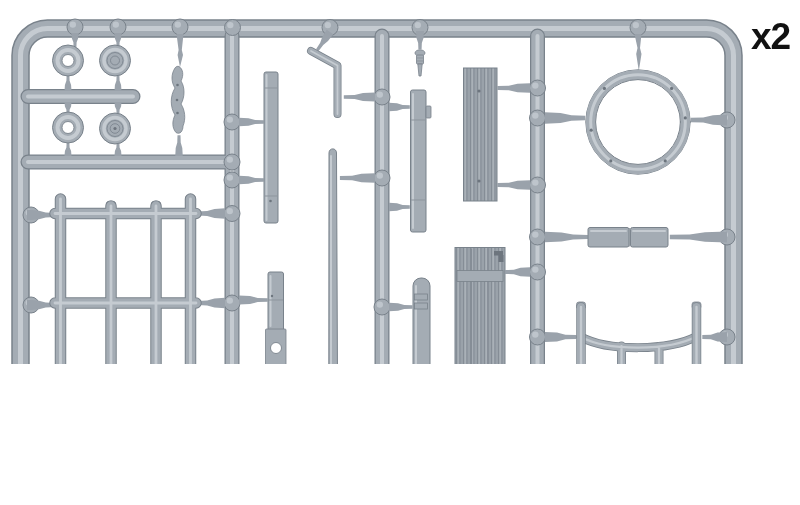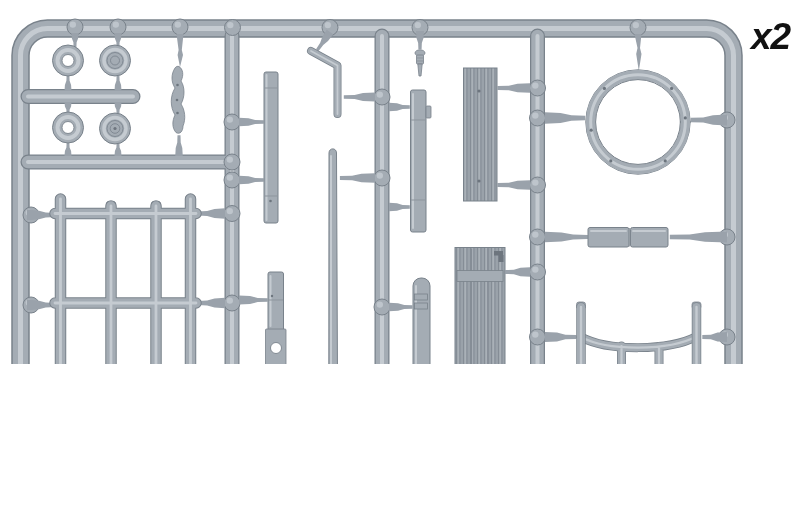--- a/index.html
+++ b/index.html
@@ -1,17 +1,17 @@
 <!DOCTYPE html>
 <html style="--background: #ffffff; --plastic-base: #a4acb4; --plastic-light: #cdd3d8; --plastic-edge: #79828b; --plastic-shadow: #8d959d; --gate-fill: #9aa2ab; --wood-base: #9aa2aa; --wood-grain: #858d96; --metal-dark: #6d757e; --label-text: #111111;"><head>
 <meta charset="utf-8">
 <style>
   html,body{margin:0;padding:0;background:#fff;}
   #stage{position:relative;width:800px;height:364px;background:var(--background,#fff);overflow:hidden;
-         font-family:"Liberation Sans", sans-serif;font-style:italic;}
+         font-family:"Liberation Sans", sans-serif;}
   svg{display:block}
   
   .sk-edge{fill:none;stroke:var(--plastic-edge);stroke-linecap:round;stroke-linejoin:round}
   .sk-core{fill:none;stroke:var(--plastic-base);stroke-linecap:round;stroke-linejoin:round}
   .sk-hi{fill:none;stroke:var(--plastic-light);stroke-linecap:round;stroke-linejoin:round;opacity:.8}
   .part{fill:var(--plastic-base);stroke:var(--plastic-edge);stroke-width:1}
   .part-thin{fill:var(--plastic-base);stroke:var(--plastic-edge);stroke-width:.8}
   .gate{fill:var(--gate-fill)}
   .ballc{fill:var(--plastic-base);stroke:var(--plastic-edge);stroke-width:1}
   .ballhi{fill:var(--plastic-light);opacity:.65}

